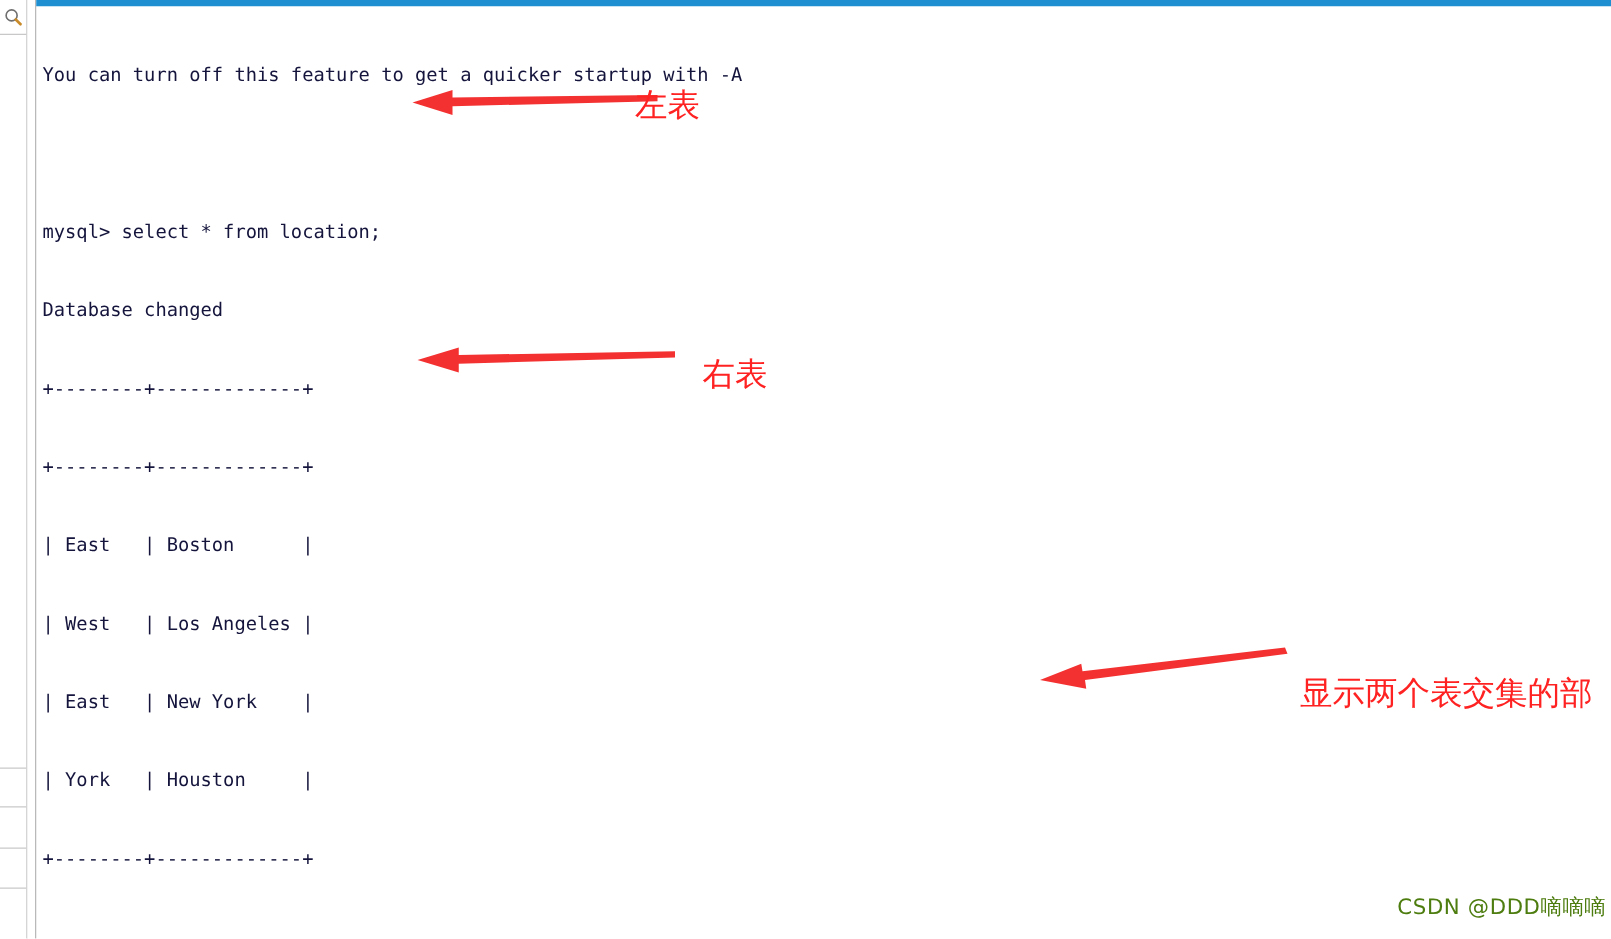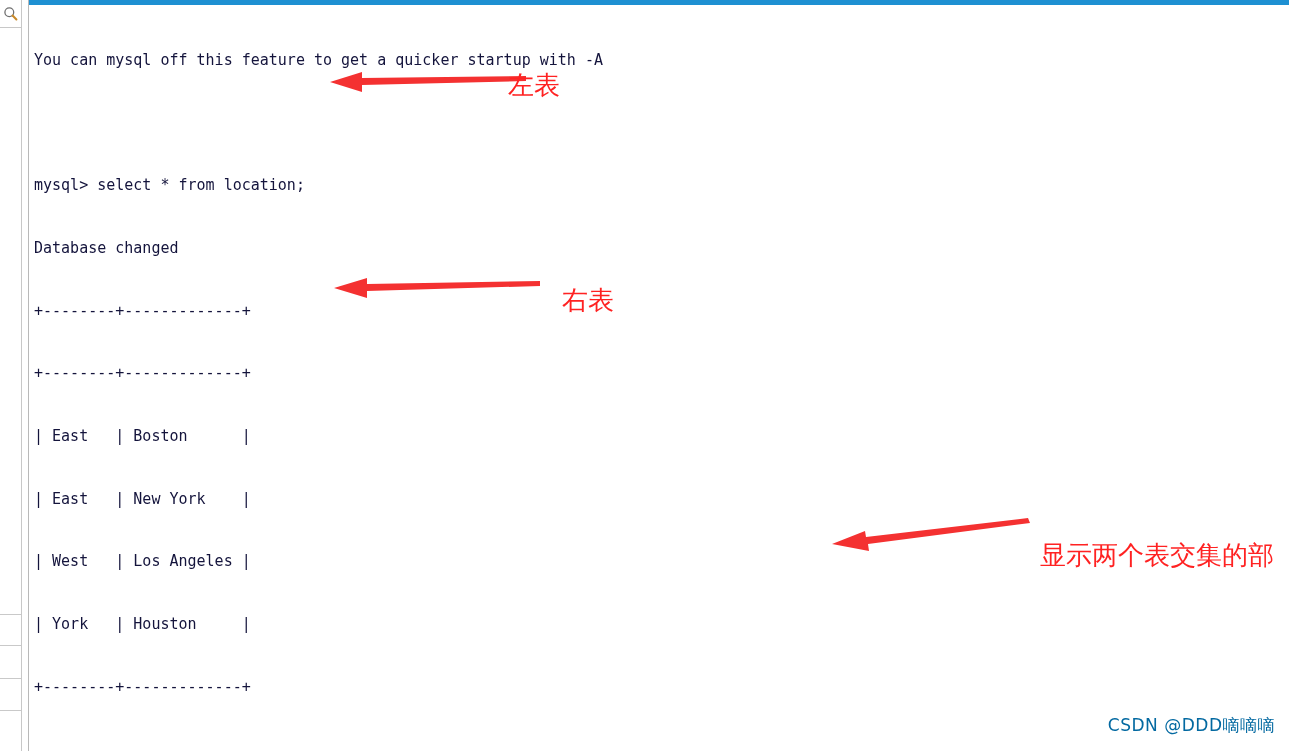--- a/index.html
+++ b/index.html
@@ -113,23 +113,23 @@
     line-height: 1;
   }
   .arrow {
     position: absolute;
     overflow: visible;
   }
 
   
   .watermark {
     position: absolute;
-    right: 14px;
+    right: 4px;
     bottom: 14px;
-    color: #0369a1;
+    color: #4d7c0f;
     font-family: "DejaVu Sans", "Liberation Sans", sans-serif;
     font-size: 17px;
     white-space: nowrap;
     letter-spacing: 0.5px;
   }
 </style>
 </head>
 <body>
 
 <div id="screen">
@@ -147,29 +147,29 @@
     <div class="rail-divider" style="top:645px;"></div>
     <div class="rail-divider" style="top:678px;"></div>
     <div class="rail-divider" style="top:710px;"></div>
   </div>
   <div class="rail-gap"></div>
 
   <div class="term-pane">
     <div class="top-bar"></div>
 
     <div class="console">
-      <div class="line">You can mysql off this feature to get a quicker startup with -A</div>
+      <div class="line">You can turn off this feature to get a quicker startup with -A</div>
       <div class="line"></div>
       <div class="line">mysql&gt; select * from location;</div>
       <div class="line">Database changed</div>
       <div class="line">+--------+-------------+</div>
       <div class="line">+--------+-------------+</div>
       <div class="line">| East   | Boston      |</div>
+      <div class="line">| West   | Los Angeles |</div>
       <div class="line">| East   | New York    |</div>
-      <div class="line">| West   | Los Angeles |</div>
       <div class="line">| York   | Houston     |</div>
       <div class="line">+--------+-------------+</div>
       
       
       
       
       
       
       
       

